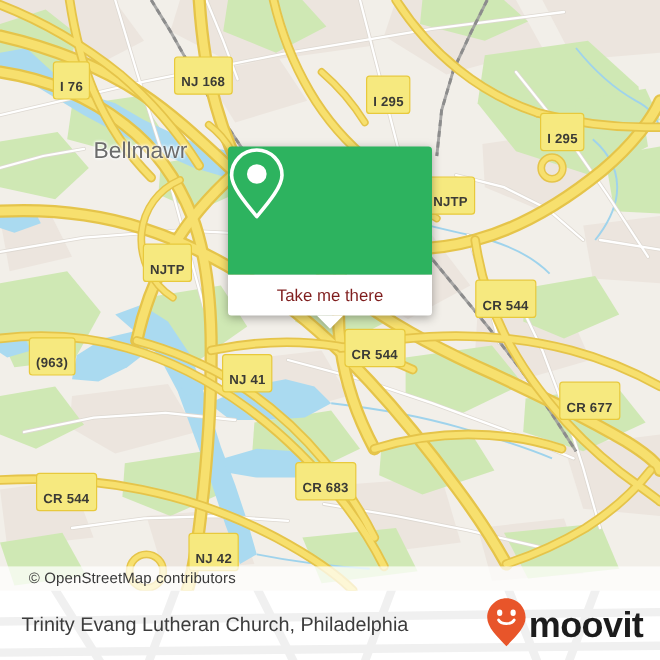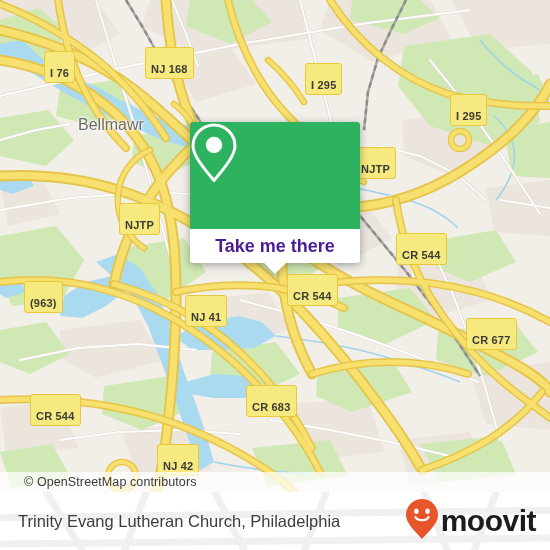--- a/index.html
+++ b/index.html
@@ -33,21 +33,21 @@
     color:#3b3b36;
     font-size:11px; font-weight:bold;
     padding:15px 5px 2px 5px;
     line-height:13px;
     white-space:nowrap;
     letter-spacing:0.2px;
   }
   .place-label {
     position:absolute;
     color:#6b6b6b;
-    font-size:16px;
+    font-size:19px;
     font-weight:normal;
     white-space:nowrap;
     text-shadow:0 0 3px #fff, 0 0 3px #fff, 0 0 2px #fff;
     text-align:right;
   }
 
   
   #popup {
     position:absolute; left:190px; top:122px;
     width:170px;
@@ -59,21 +59,21 @@
     height:107px;
     display:flex; align-items:center; justify-content:center;
   }
   #popup-body {
     background:#ffffff;
     border-radius:0 0 3px 3px;
     height:34px;
     display:flex; align-items:center; justify-content:center;
   }
   #popup-label {
-    color:#4c1d95; font-size:18px; white-space:nowrap;font-weight:bold;
+    color:#7f1d1d; font-size:14px; white-space:nowrap;
   }
   #popup-tail {
     position:absolute; left:50%; bottom:-11px;
     margin-left:-11px;
     width:0; height:0;
     border-left:11px solid transparent;
     border-right:11px solid transparent;
     border-top:11px solid #ffffff;
   }
 

